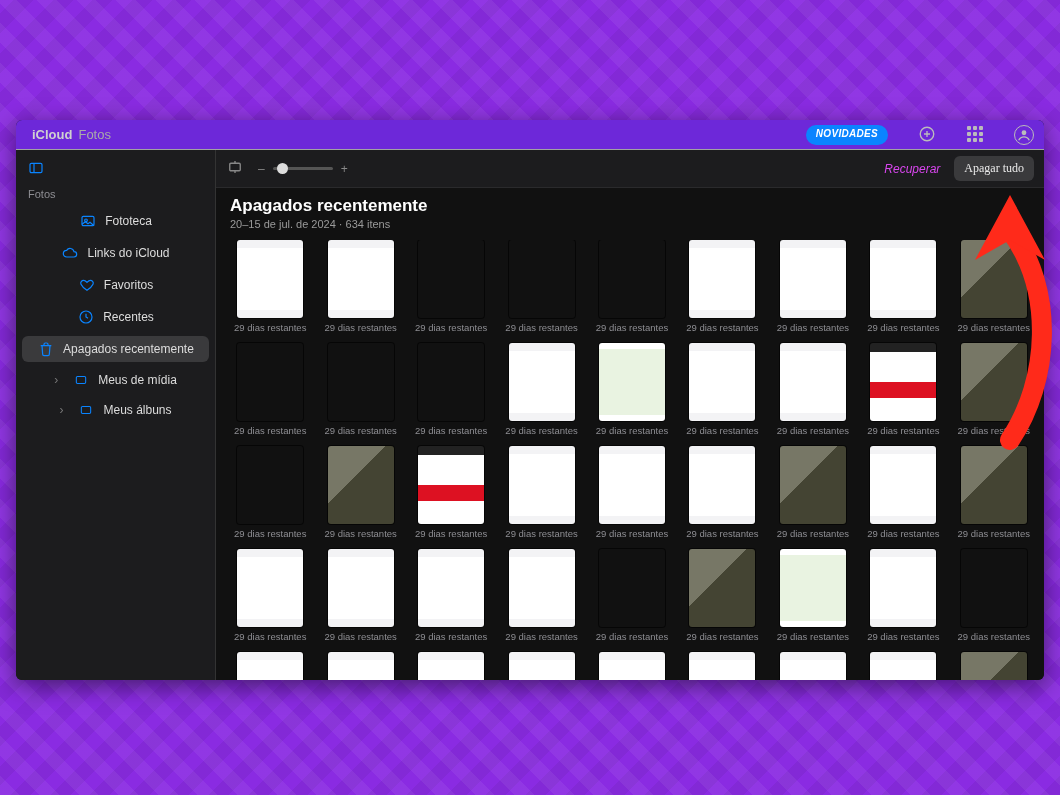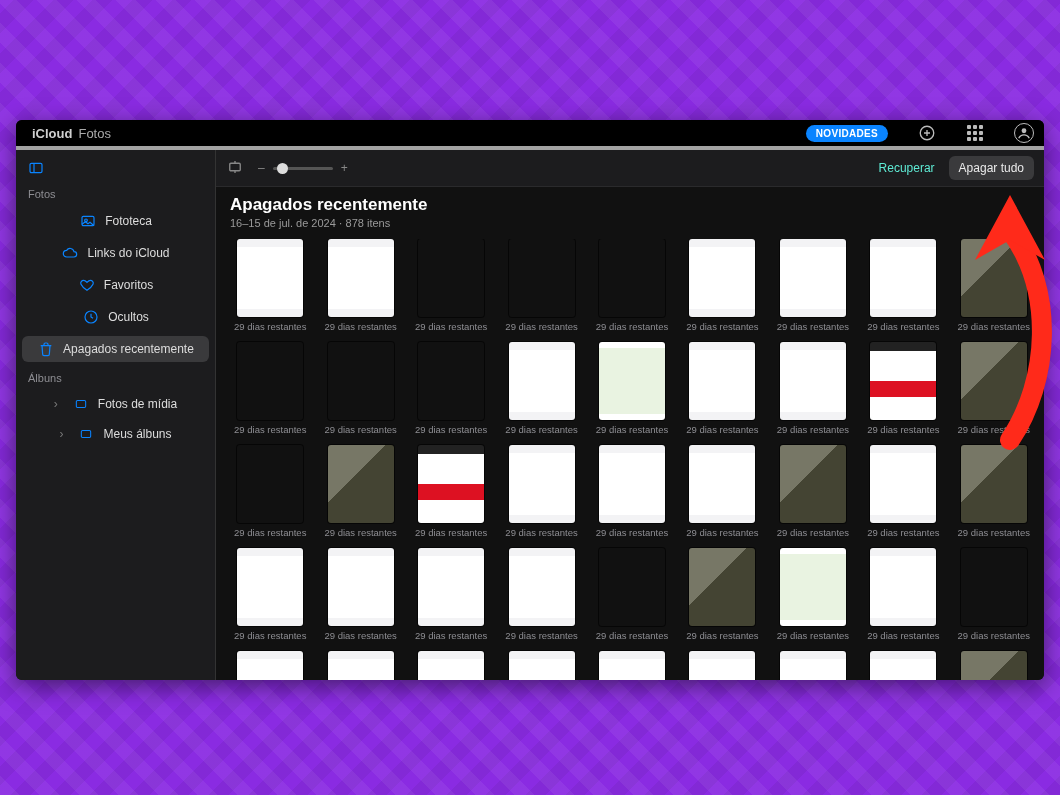--- a/index.html
+++ b/index.html
@@ -15,30 +15,30 @@
     left: 16px; top: 120px;
     width: 1028px; height: 560px;
     background: #1c1c1e;
     border-radius: 6px;
     box-shadow: 0 6px 24px rgba(0,0,0,0.5);
     overflow: hidden;
     color: #d0d0d0;
   }
   .titlebar {
     height: 30px;
-    background: #000000;
+    background: #6d28d9;
     display: flex; align-items: center;
     justify-content: space-between;
     padding: 0 10px;
-    border-bottom: 4px solid #a3a3a3;
+    border-bottom: 1px solid #a3a3a3;
   }
   .brand { display:flex; align-items:center; gap:6px; font-weight:600; font-size:13px; }
   .brand .apple { font-size:14px; }
   .brand .sub { font-weight:400; color:#aaa; }
-  .tb-right { display:flex; align-items:center; gap:30px; }
+  .tb-right { display:flex; gap:30px;font-style:italic; }
   .pill {
     background:#0a84ff; color:#fff; font-size:10px; font-weight:700;
     padding:3px 10px; border-radius:12px; letter-spacing:.3px;
   }
   .tb-icon { width:18px; height:18px; display:flex; align-items:center; justify-content:center; color:#bbb; }
   .tb-icon svg { width:18px; height:18px; }
   .grid9 { display:grid; grid-template-columns:repeat(3,4px); grid-template-rows:repeat(3,4px); gap:2px; }
   .grid9 span { background:#bbb; border-radius:1px; }
   .avatar { width:20px; height:20px; border:1.5px solid #bbb; border-radius:50%; display:flex; align-items:center; justify-content:center; }
 
@@ -61,24 +61,24 @@
     display:flex; align-items:center; justify-content:space-between;
     padding:6px 10px 6px 10px; background:#1c1c1e; border-bottom:1px solid #2a2a2c;
     font-size:12px;
   }
   .tool-left { display:flex; align-items:center; gap:14px; color:#888; }
   .zoom { display:flex; align-items:center; gap:8px; }
   .zoom .track { width:60px; height:3px; background:#555; border-radius:2px; position:relative; }
   .zoom .knob { position:absolute; left:4px; top:-4px; width:11px; height:11px; background:#ddd; border-radius:50%; }
   .tool-right { display:flex; align-items:center; gap:14px; }
   .link-btn { color:#0a84ff; font-size:12px; }
-  .link-btn.dim { color:#5eead4; }
+  .link-btn.dim { color:#d946ef;font-style:italic; }
   .btn-dark {
     background:#3a3a3c; color:#eaeaea; font-size:12px;
-    padding:5px 10px; border-radius:6px;
+    padding:5px 10px; border-radius:6px;font-family:Liberation Serif, serif;
   }
   .heading { padding:8px 14px 10px 14px; }
   .heading h1 { color:#fff; font-size:17px; font-weight:700; margin-bottom:2px; }
   .heading .sub { color:#9a9a9a; font-size:11px; }
 
   .grid-wrap { flex:1; overflow:hidden; padding:0 10px 10px 14px; }
   .pgrid { display:grid; grid-template-columns:repeat(9, 1fr); gap:10px 10px; }
   .thumb { display:flex; flex-direction:column; align-items:center; gap:4px; }
   .ph {
     width:66px; height:78px; border-radius:3px;
@@ -186,41 +186,40 @@
           </span>
         <span>Favoritos</span>
       </div>
       <div class="sb-item">
         <span class="ic">
             <svg width="16" height="16" viewBox="0 0 24 24" fill="none" stroke="#0a84ff" stroke-width="1.8">
               <circle cx="12" cy="12" r="9"></circle>
               <path d="M12 7v5l3 2"></path>
             </svg>
           </span>
-        <span>Ocultos</span>
+        <span>Recentes</span>
       </div>
       <div class="sb-item active">
         <span class="ic">
             <svg width="16" height="16" viewBox="0 0 24 24" fill="none" stroke="#0a84ff" stroke-width="1.8">
               <path d="M4 7h16M9 7V5a2 2 0 012-2h2a2 2 0 012 2v2M6 7l1 13a2 2 0 002 2h6a2 2 0 002-2l1-13"></path>
             </svg>
           </span>
         <span>Apagados recentemente</span>
       </div>
 
-      <div class="sb-section-label">Álbuns</div>
 
       <div class="sb-item album">
         <span class="chev">›</span>
         <span class="ic">
             <svg width="14" height="14" viewBox="0 0 24 24" fill="none" stroke="#0a84ff" stroke-width="1.8">
               <rect x="4" y="6" width="16" height="12" rx="2"></rect>
             </svg>
           </span>
-        <span>Fotos de mídia</span>
+        <span>Meus de mídia</span>
       </div>
       <div class="sb-item album">
         <span class="chev">›</span>
         <span class="ic">
             <svg width="14" height="14" viewBox="0 0 24 24" fill="none" stroke="#0a84ff" stroke-width="1.8">
               <rect x="4" y="6" width="16" height="12" rx="2"></rect>
             </svg>
           </span>
         <span>Meus álbuns</span>
       </div>
@@ -244,21 +243,21 @@
           </div>
         </div>
         <div class="tool-right">
           <span class="link-btn dim">Recuperar</span>
           <span class="btn-dark">Apagar tudo</span>
         </div>
       </div>
 
       <div class="heading">
         <h1>Apagados recentemente</h1>
-        <div class="sub">16–15 de jul. de 2024  ·  878 itens</div>
+        <div class="sub">20–15 de jul. de 2024  ·  634 itens</div>
       </div>
 
       <div class="grid-wrap">
         <div class="pgrid" id="pgrid">
             <div class="thumb">
               <div class="ph light"></div>
               <div class="cap">29 dias restantes</div>
             </div>
             <div class="thumb">
               <div class="ph light"></div>

